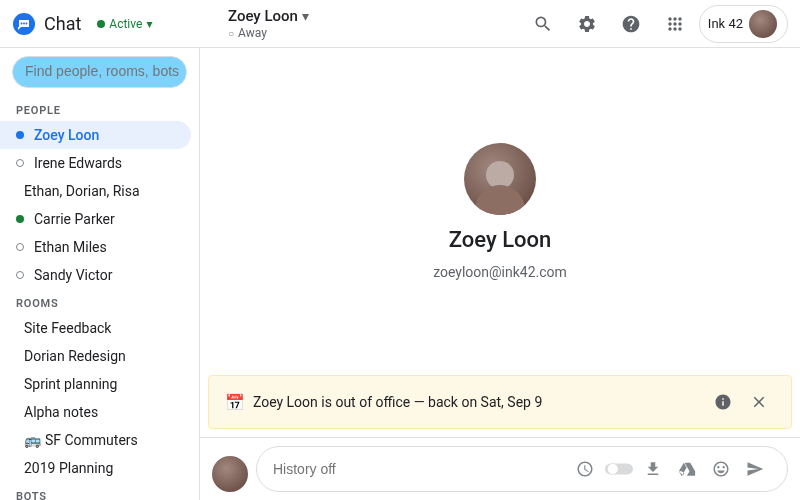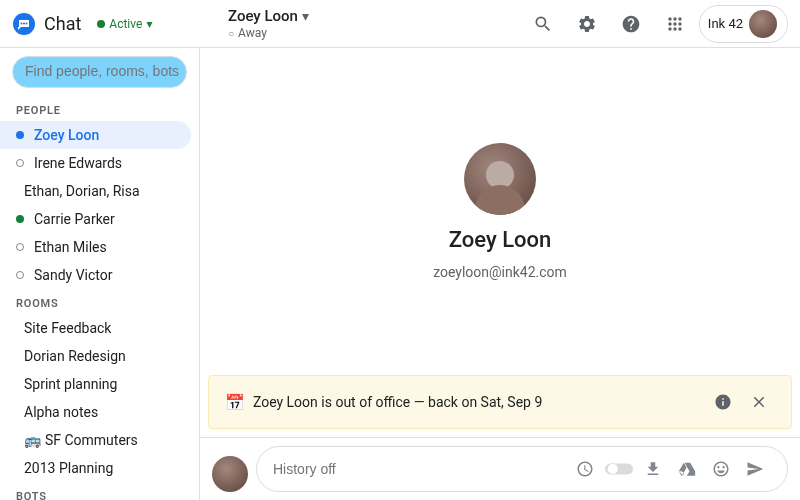--- a/index.html
+++ b/index.html
@@ -194,21 +194,21 @@
     <div class="sidebar-item" style="padding-left:24px;">
       <span>Sprint planning</span>
     </div>
     <div class="sidebar-item" style="padding-left:24px;">
       <span>Alpha notes</span>
     </div>
     <div class="sidebar-item" style="padding-left:24px;">
       <span>🚌 SF Commuters</span>
     </div>
     <div class="sidebar-item" style="padding-left:24px;">
-      <span>2013 Planning</span>
+      <span>2019 Planning</span>
     </div>
 
     <div class="section-header">BOTS</div>
 
   </div>
 
   <div class="chat-area">
     <div class="chat-messages">
       <div class="avatar-circle"></div>
       <div class="contact-center-name">Zoey Loon</div>

